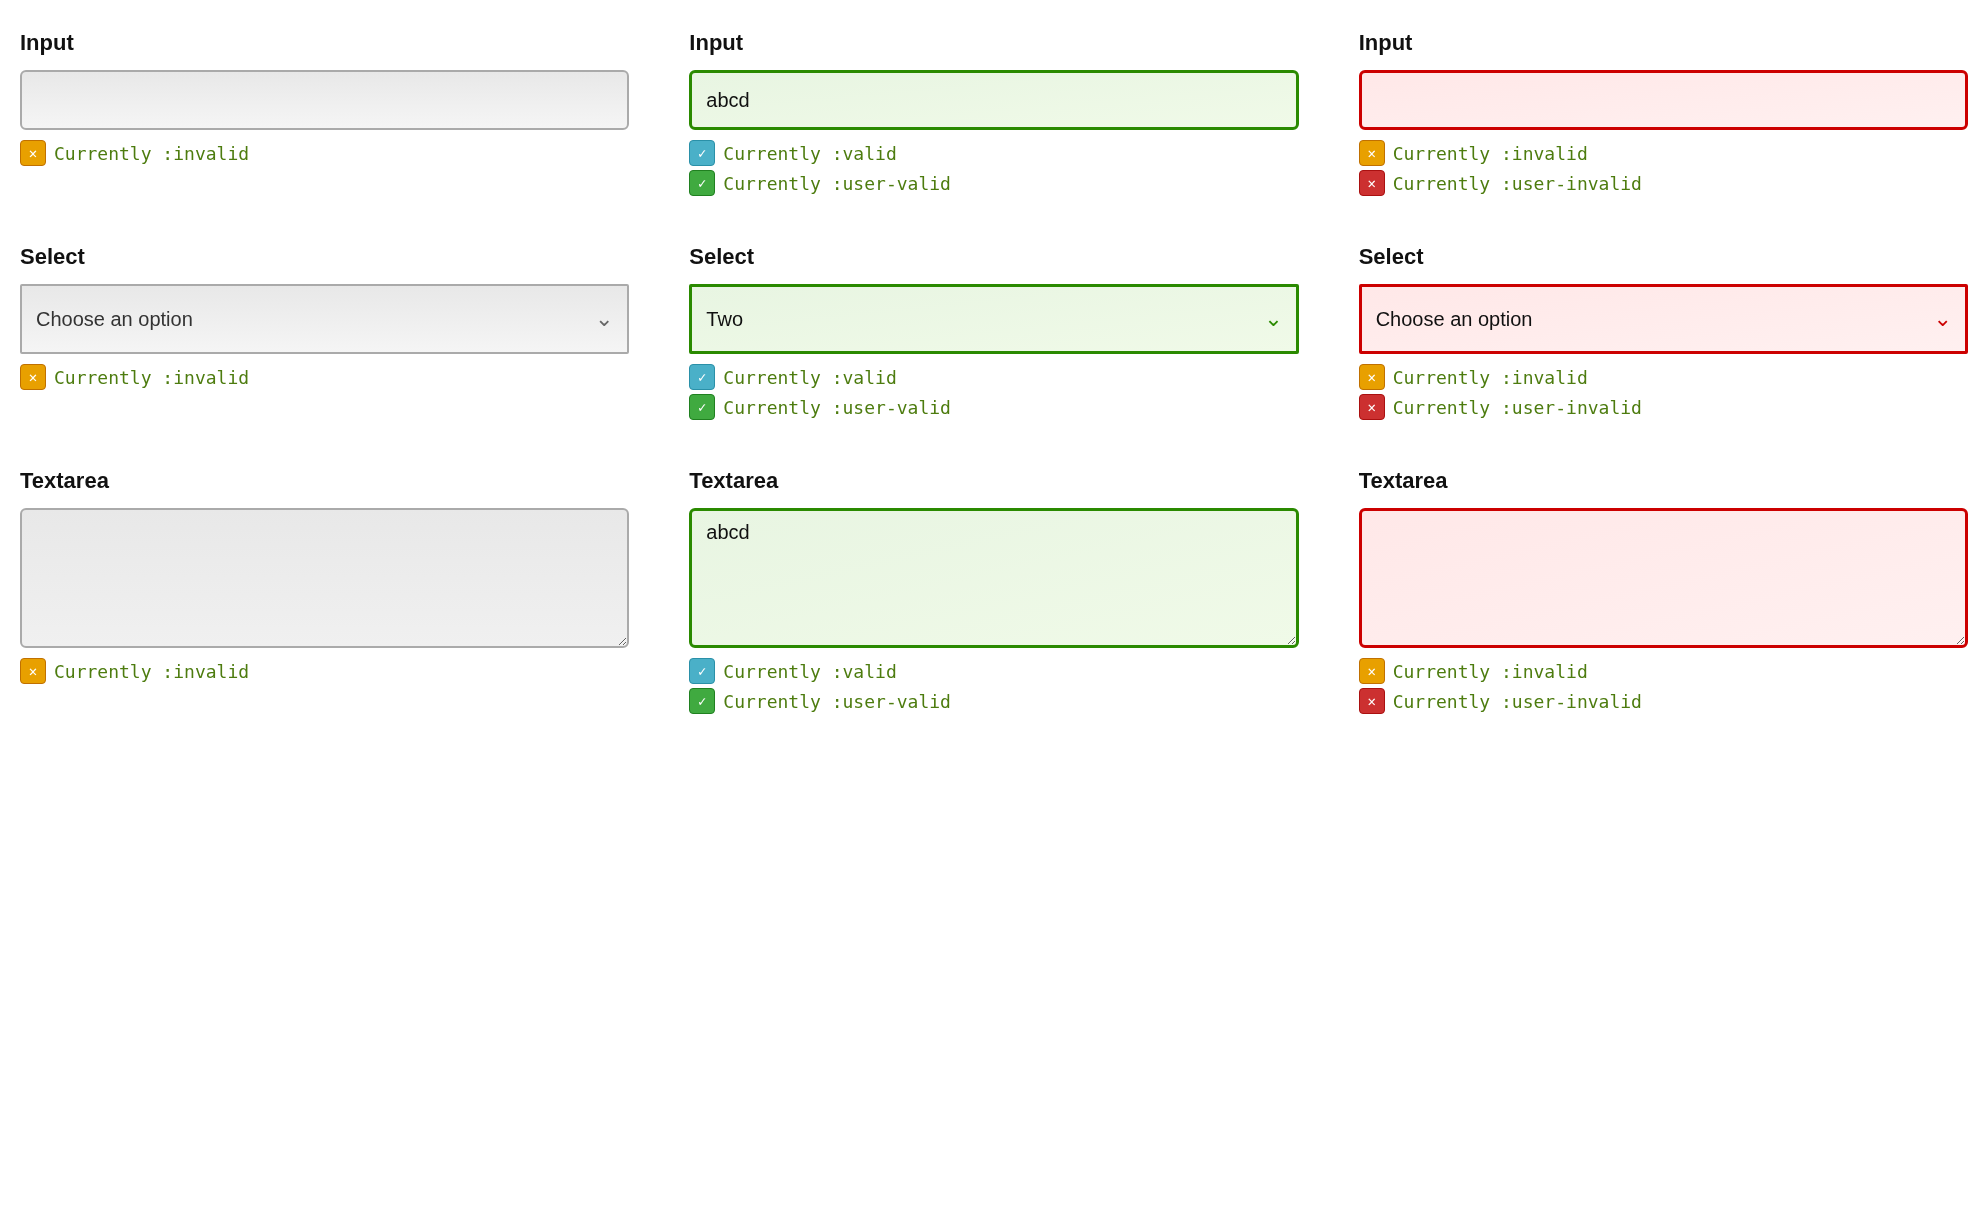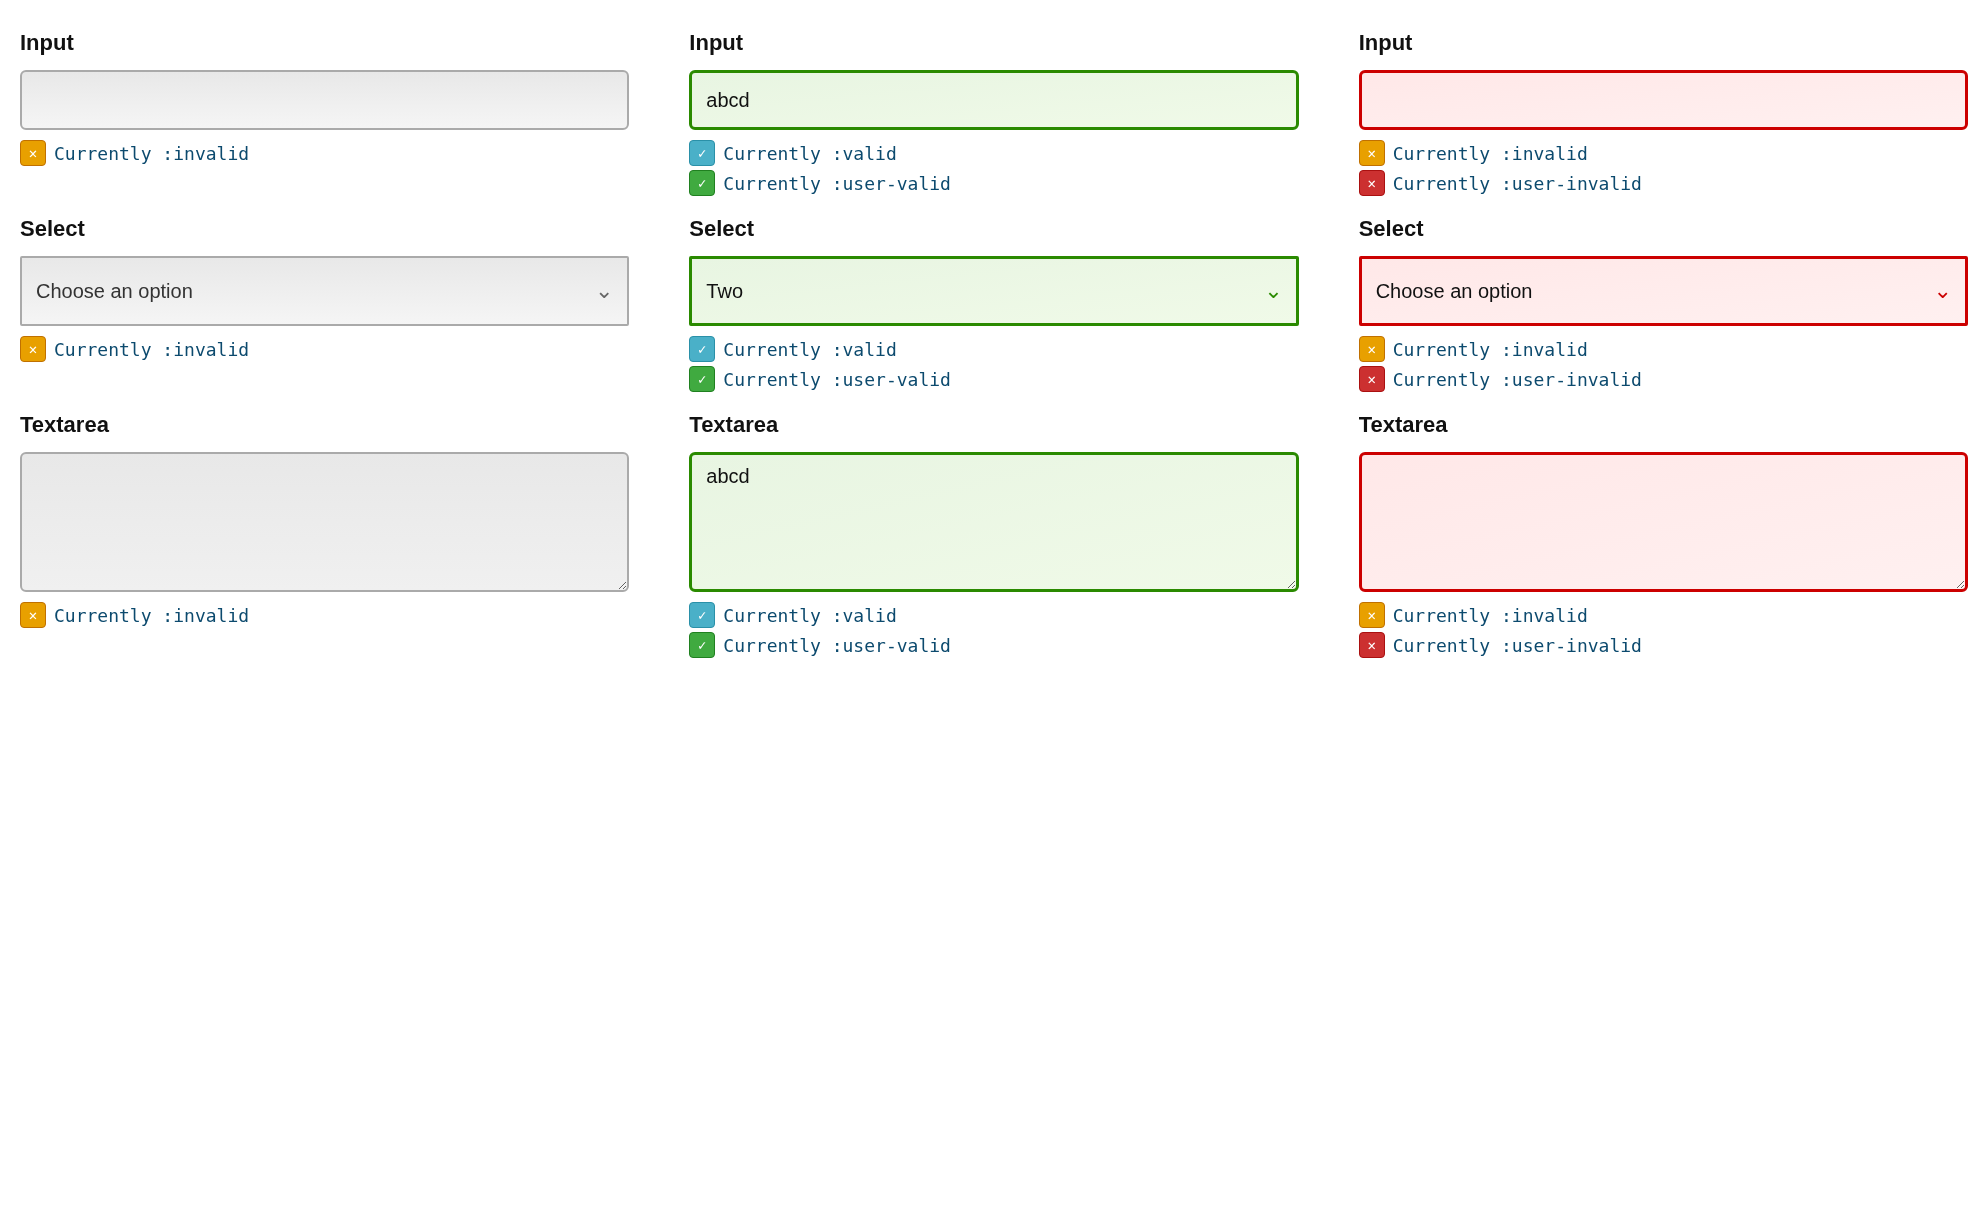--- a/index.html
+++ b/index.html
@@ -4,21 +4,21 @@
   <style>
     * { box-sizing: border-box; margin: 0; padding: 0; }
     body {
       background: #fff;
       font-family: Arial, Helvetica, sans-serif;
       padding: 30px 20px;
     }
     .grid {
       display: grid;
       grid-template-columns: 1fr 1fr 1fr;
-      gap: 20px 60px;
+      gap: 48px 60px;
     }
     .cell {
       display: flex;
       flex-direction: column;
       gap: 10px;
     }
     .label {
       font-size: 22px;
       font-weight: bold;
       color: #111;
@@ -155,21 +155,21 @@
       background: #40aa40;
       border: 1px solid #208020;
       color: white;
     }
     .badge-red {
       background: #cc3030;
       border: 1px solid #aa1010;
       color: white;
     }
     .status-text {
-      color: #0c4a6e;
+      color: #4d7c0f;
     }
   </style>
 </head>
 <body>
 
 <div class="grid" id="main-grid">
 
 <div class="cell" style="grid-area: 1 / 1;">
       <div class="label">Input</div>
       <input type="text" class="input-field input-default" style="">

